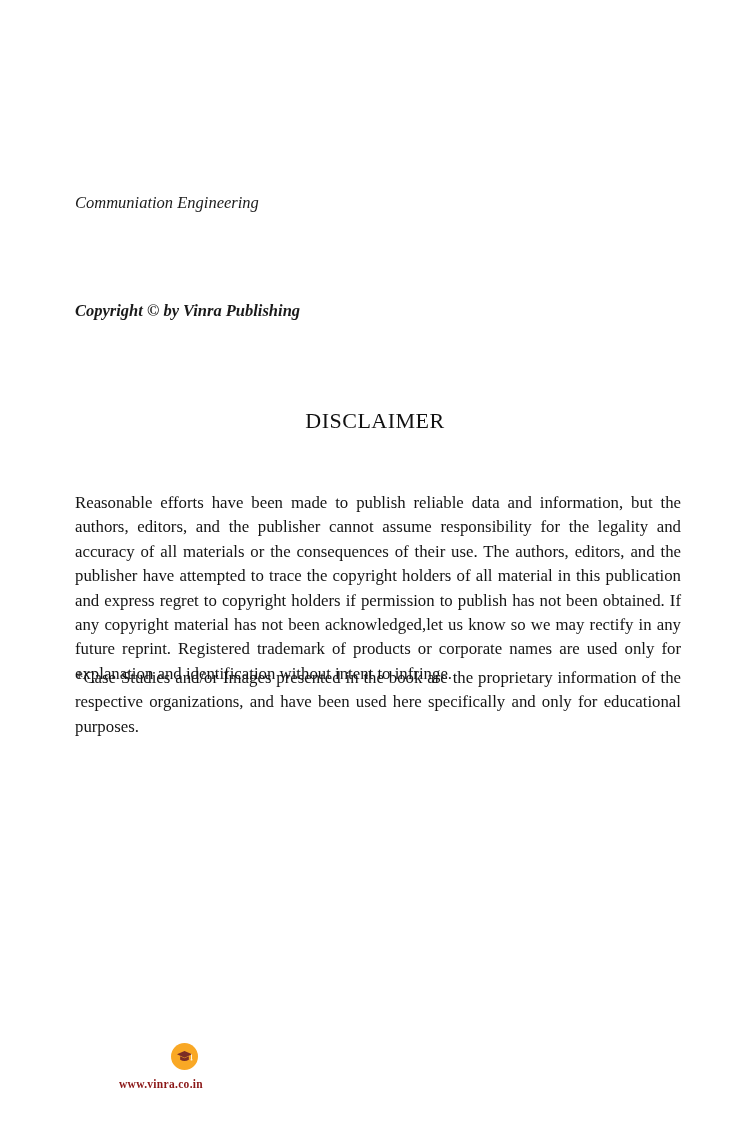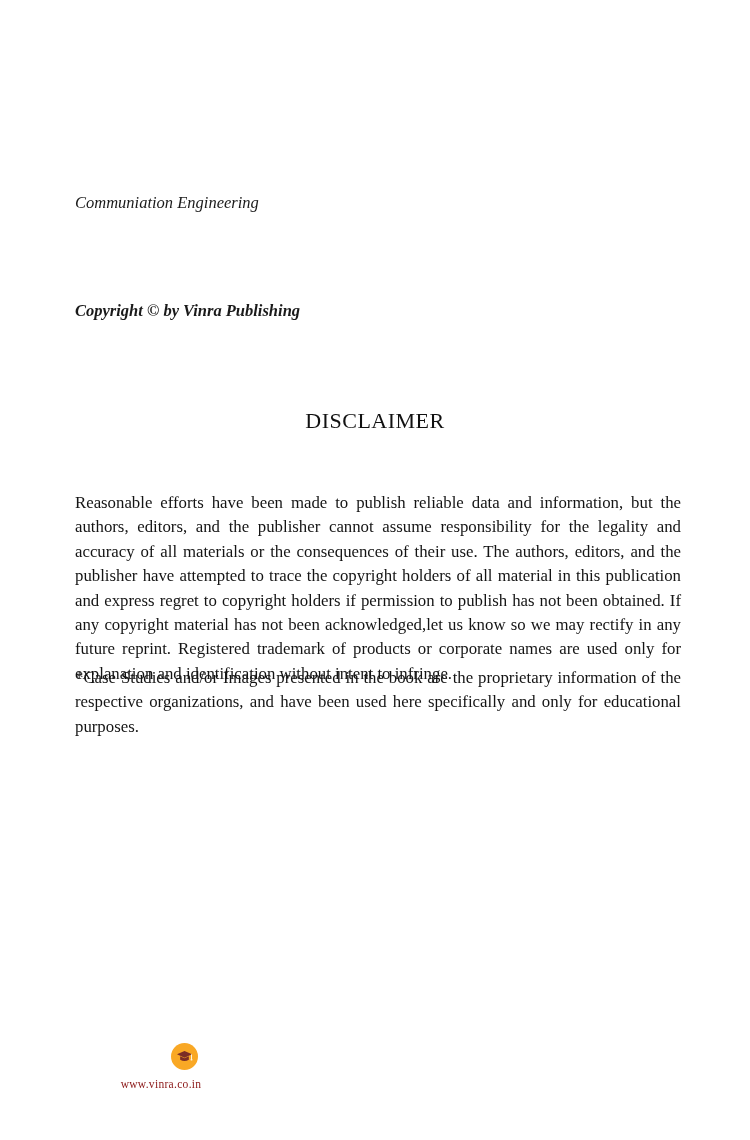--- a/index.html
+++ b/index.html
@@ -66,21 +66,21 @@
     justify-content: center;
   }
   .footer-logo svg { display: block; }
   .footer-website {
     position: absolute;
     left: 111px;
     top: 1078px;
     width: 100px;
     text-align: center;
     font-size: 11.5px;
-    font-weight: normal;
+    font-weight: bold;
     letter-spacing: 0.3px;
   }
 </style>
 </head>
 <body>
 
 <div class="page">
 
   <div class="book-title">Communiation Engineering</div>
 

